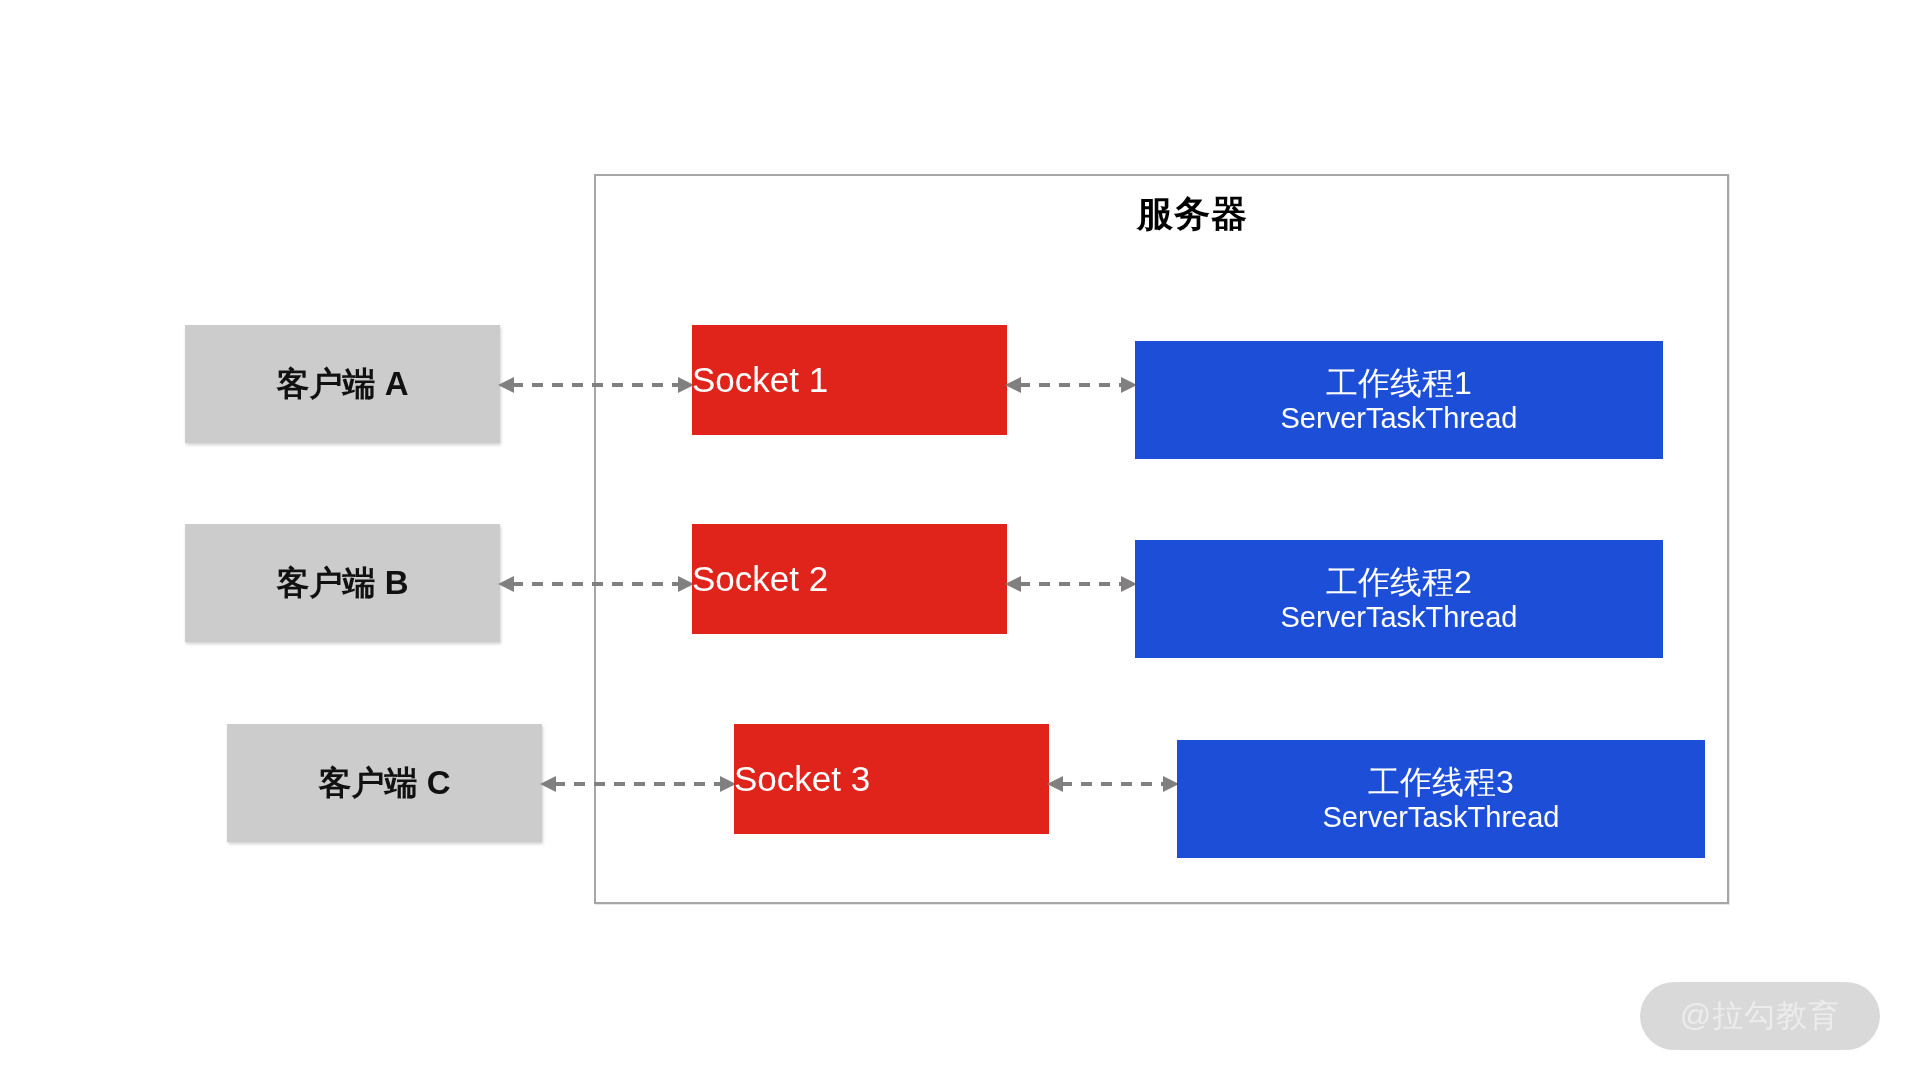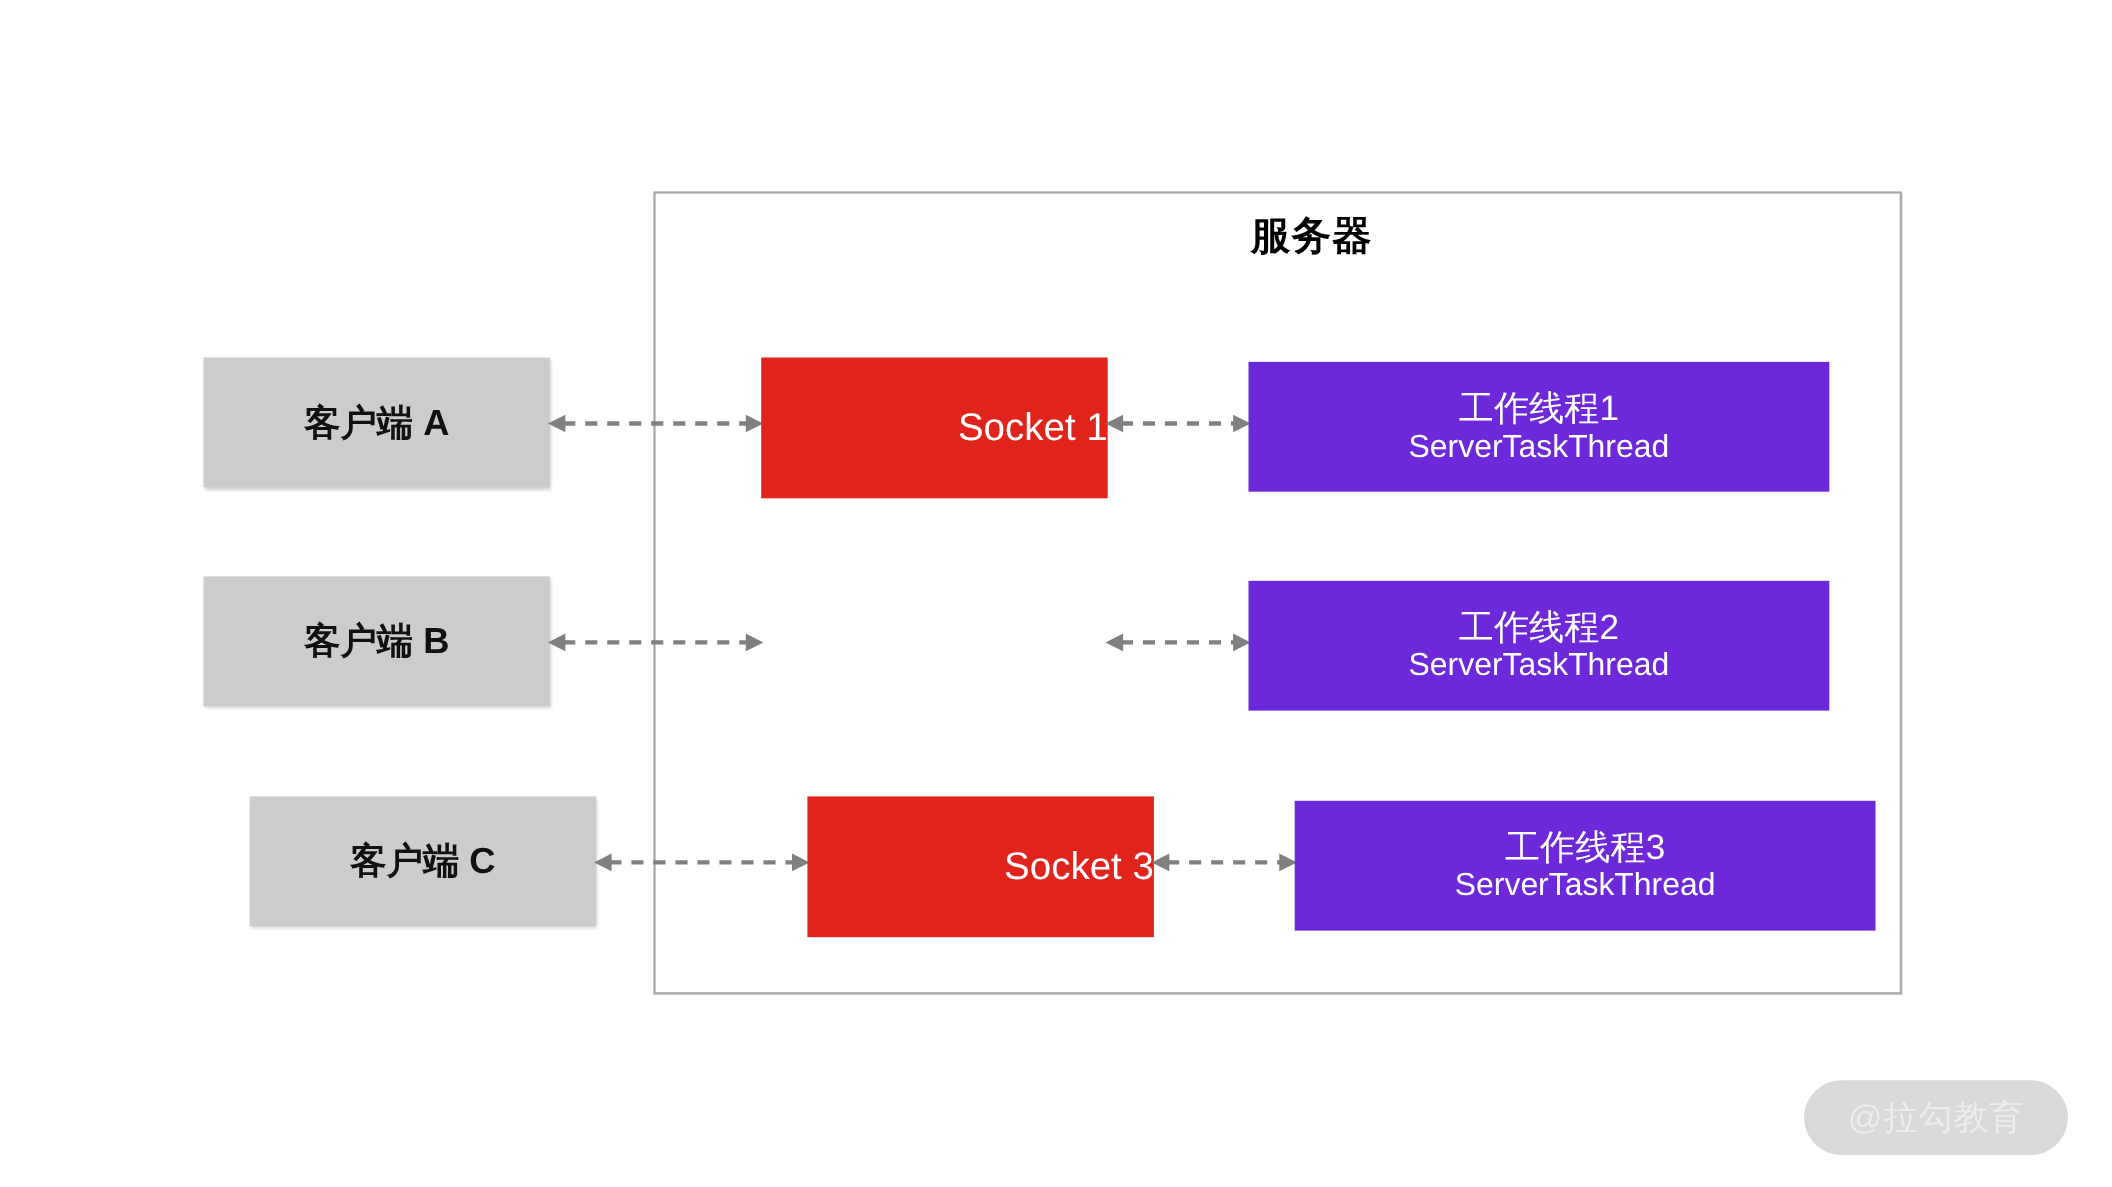--- a/index.html
+++ b/index.html
@@ -77,41 +77,41 @@
     color: #111111;
     white-space: nowrap;
   }
 
   
   .socket-box {
     position: absolute;
     left: 692px;
     top: 0;
     width: 315px;
-    height: 128px;
+    height: 110px;
     background: #e0241c;
     display: flex;
     align-items: center;
-    justify-content: flex-end;
+    justify-content: flex-start;
   }
   .socket-label {
     font-size: 35px;
     color: #ffffff;
     white-space: nowrap;
     font-weight: normal;
   }
 
   
   .worker-box {
     position: absolute;
     left: 1135px;
-    top: 4px;
+    top: 16px;
     width: 528px;
     height: 118px;
-    background: #6d28d9;
+    background: #1d4ed8;
     display: flex;
     flex-direction: column;
     align-items: center;
     justify-content: center;
     line-height: 1.14;
   }
   .worker-line1 {
     font-size: 32px;
     color: #ffffff;
     white-space: nowrap;
@@ -198,20 +198,23 @@
     </div>
 
     <div class="arrow arrow-client-socket">
       <svg width="196" height="22" viewBox="0 0 196 22">
         <line x1="14" y1="11" x2="182" y2="11" stroke="#808080" stroke-width="4" stroke-dasharray="11,9"></line>
         <polygon points="0,11 16,3 16,19" fill="#808080"></polygon>
         <polygon points="196,11 180,3 180,19" fill="#808080"></polygon>
       </svg>
     </div>
 
+    <div class="socket-box">
+      <span class="socket-label">Socket 2</span>
+    </div>
 
     <div class="arrow arrow-socket-worker">
       <svg width="132" height="22" viewBox="0 0 132 22">
         <line x1="14" y1="11" x2="118" y2="11" stroke="#808080" stroke-width="4" stroke-dasharray="11,9"></line>
         <polygon points="0,11 16,3 16,19" fill="#808080"></polygon>
         <polygon points="132,11 116,3 116,19" fill="#808080"></polygon>
       </svg>
     </div>
 
     <div class="worker-box">

